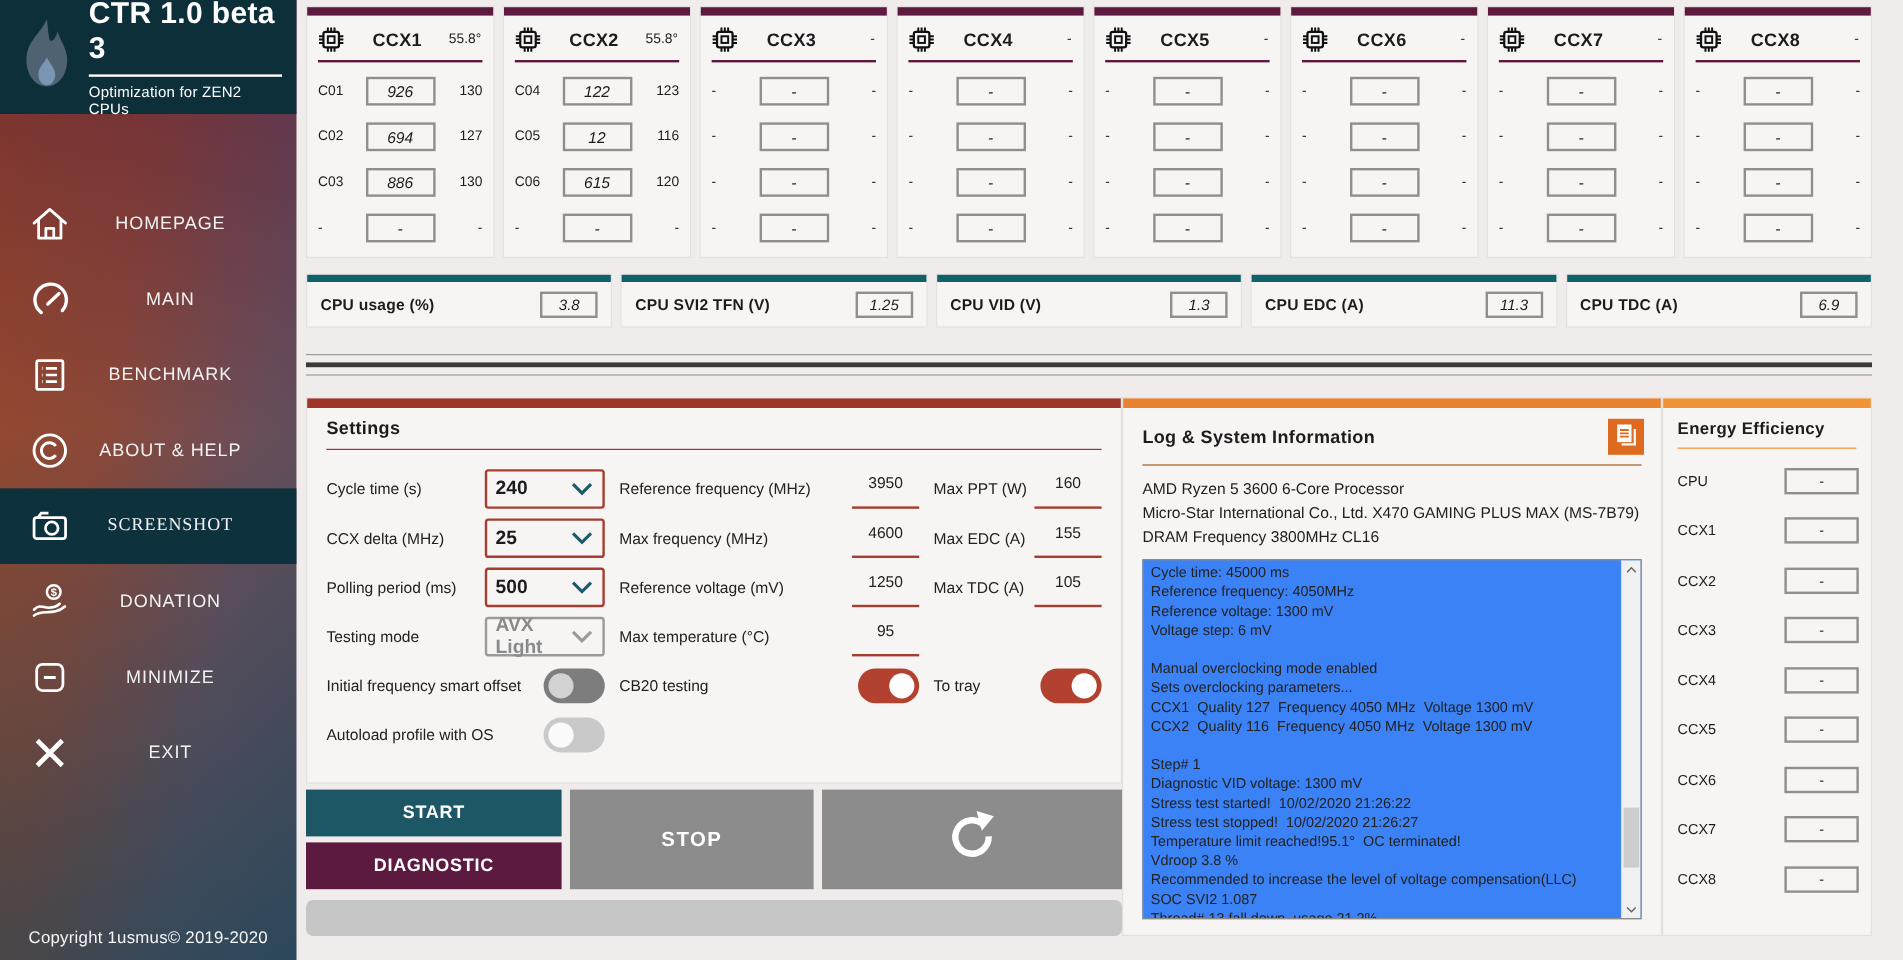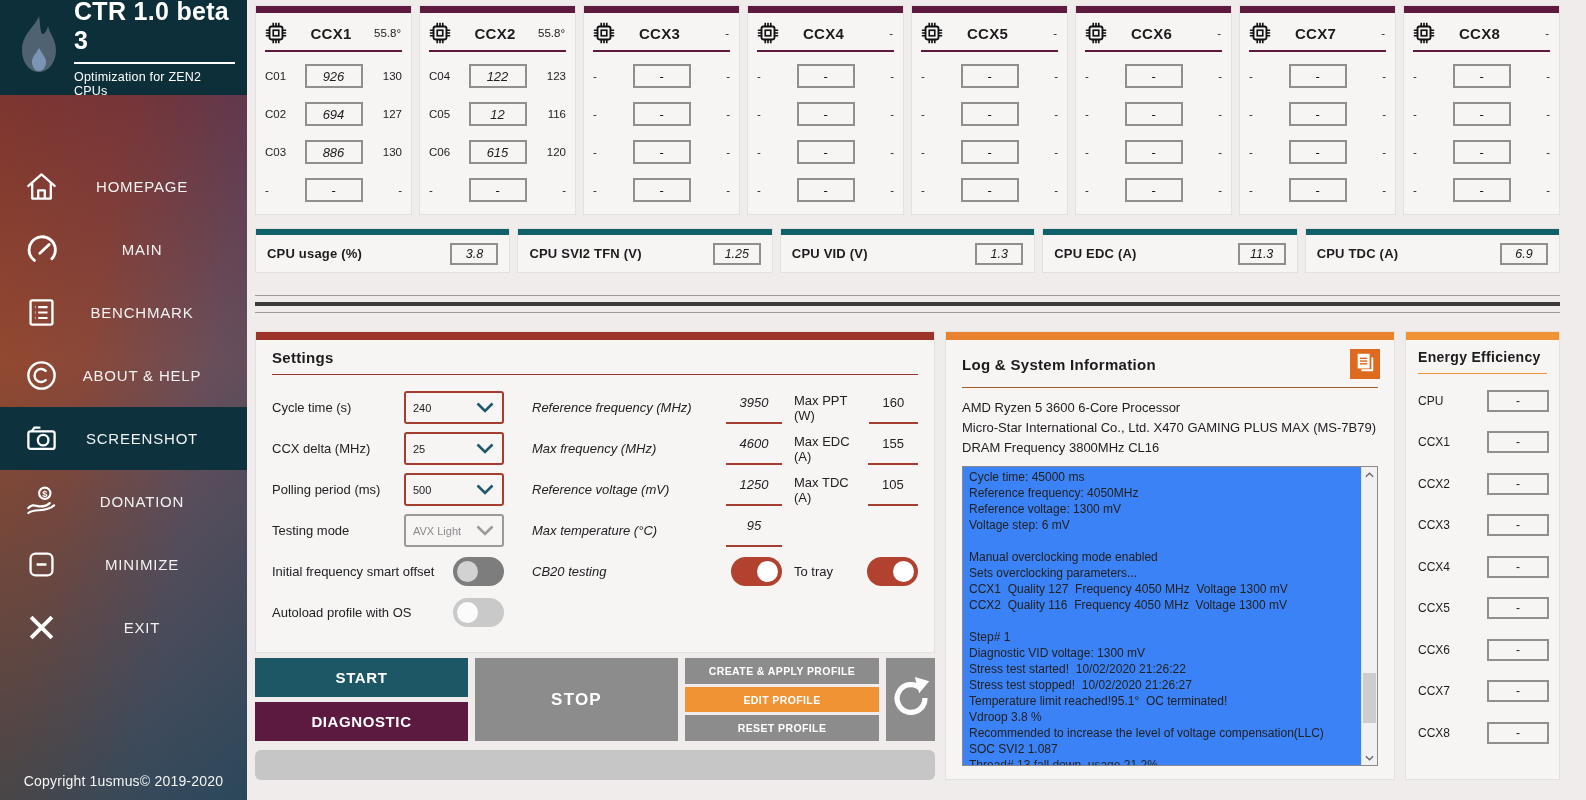--- a/index.html
+++ b/index.html
@@ -17,21 +17,21 @@
       linear-gradient(to bottom, rgba(84,22,52,0.55) 0%, rgba(130,62,30,0.18) 45%, rgba(16,66,80,0.55) 100%),
       linear-gradient(100deg, #9d4c2c 0%, #8d4a3e 38%, #635268 72%, #4d4f68 100%);
   }
   .sidebar-header { height:95px; background:#0d2f3a; display:flex; align-items:center; padding:0 12px 0 8px; flex:0 0 95px; }
   .logo-flame { width:62px; height:72px; flex:0 0 62px; }
   .title-block { flex:1; padding-left:4px; }
   .app-title { color:#fff; font-size:25px; font-weight:bold; letter-spacing:0.3px; padding-bottom:7px; border-bottom:2px solid #ffffff; }
   .app-subtitle { color:#fff; font-size:12.5px; padding-top:6px; letter-spacing:0.2px; }
   .menu { margin-top:60px; display:flex; flex-direction:column; }
   .menu-item { height:63px; display:flex; align-items:center; padding-left:24px; cursor:pointer; }
-  .menu-item.active { background:#0d323e; }
+  .menu-item.active { background:#0d323e;font-family:Liberation Serif, serif; }
   .mi-icon { width:35px; height:35px; flex:0 0 35px; }
   .mi-icon svg { width:100%; height:100%; }
   .mi-label { flex:1; text-align:center; margin-right:22px; color:#f2f2f2; font-size:15px; letter-spacing:0.8px; }
   .copyright { position:absolute; bottom:11px; left:0; width:100%; text-align:center; color:#f5f5f5; font-size:14px; letter-spacing:0.2px; }
 
   
   .main { flex:1; padding:5px 26px 0 8px; display:flex; flex-direction:column; }
 
   .ccx-row { display:flex; gap:7px; }
   .ccx-panel { flex:1; height:210px; background:#f7f4f4; border:1px solid #e3e0e0; }
@@ -52,42 +52,42 @@
   .stat-box { flex:1; height:45px; background:#f7f4f4; border:1px solid #e3e0e0; }
   .stat-topbar { height:6px; background:#11616b; }
   .stat-content { display:flex; align-items:center; justify-content:space-between; height:37px; padding:0 11px; }
   .stat-label { font-size:13px; font-weight:bold; letter-spacing:0.2px; }
   .stat-value-box { width:48px; height:22px; border:2px solid #8f8f8f; display:flex; align-items:center; justify-content:center; font-size:12.5px; font-style:italic; background:#f7f4f4; }
 
   .separator { margin-top:22px; }
   .sep-thin { border-top:1px solid #9a9a9a; }
   .sep-thick { height:4px; background:#3a3a3a; margin:6px 0; }
 
-  .lower { display:flex; gap:10px; margin-top:18px; height:449px; }
+  .lower { display:flex; margin-top:18px; height:449px; }
 
   
   .panel { background:#f7f4f4; border:1px solid #e3e0e0; }
   .panel-topbar { height:8px; }
   .panel-title-row { display:flex; align-items:center; justify-content:space-between; padding:9px 14px 8px 16px; }
   .panel-title { font-size:15px; font-weight:bold; letter-spacing:0.3px; color:#1c1c1c; }
 
   
   .settings-col { width:680px; flex:0 0 680px; display:flex; flex-direction:column; }
   .settings-panel { height:322px; }
   .settings-panel .panel-topbar { background:#9e3428; }
   .settings-panel .panel-divider { border-top:1px solid #9e3428; margin:0 16px; }
   .settings-body { display:flex; padding:12px 16px 0; }
   .s-col { display:flex; flex-direction:column; }
   .s-col1 { width:232px; }
-  .s-col2 { width:250px; margin-left:28px;font-style:italic; }
+  .s-col2 { width:250px; margin-left:12px; }
   .s-col3 { flex:1; margin-left:12px; }
   .s-row { display:flex; align-items:center; height:41px; justify-content:space-between; }
   .s-label { font-size:13px; color:#222; padding-right:6px; }
   .dropdown { width:100px; height:33px; border:2px solid #a43e30; border-radius:3px; background:#f7f4f4; display:flex; align-items:center; justify-content:space-between; padding:0 8px 0 7px; cursor:pointer; }
-  .dd-value { font-size:11px; font-weight:normal; color:#1c1c1c; }
+  .dd-value { font-size:16px; font-weight:bold; color:#1c1c1c; }
   .dd-chevron { width:18px; height:11px; display:flex; }
   .dropdown.disabled { border-color:#9a9a9a; }
   .dropdown.disabled .dd-value { color:#8a8a8a; }
   .field-input { width:56px; height:32px; border-bottom:2px solid #a43e30; display:flex; align-items:flex-start; justify-content:center; font-size:13px; color:#222; padding-top:3px; }
   .toggle { width:51px; height:29px; border-radius:15px; position:relative; cursor:pointer; flex:0 0 51px; }
   .toggle .knob { position:absolute; top:4px; width:21px; height:21px; border-radius:50%; }
   .toggle.on { background:#b2422f; }
   .toggle.on .knob { right:4px; background:#ffffff; }
   .toggle.off-dark { background:#7d7d7d; }
   .toggle.off-dark .knob { left:4px; background:#d2d2d2; }
@@ -673,25 +673,20 @@
               </div>
           </div>
         </section>
 
         <div class="buttons-row">
           <div class="btn-col-a">
             <div class="btn btn-start">START</div>
             <div class="btn btn-diagnostic">DIAGNOSTIC</div>
           </div>
           <div class="btn btn-stop">STOP</div>
-          <div class="btn-col-c">
-            <div class="btn btn-profile">CREATE &amp; APPLY PROFILE</div>
-            <div class="btn btn-profile btn-edit">EDIT PROFILE</div>
-            <div class="btn btn-profile">RESET PROFILE</div>
-          </div>
           <div class="btn btn-refresh">
             <span>
               <svg viewBox="0 0 48 48" width="46" height="46">
                 <path d="M34.5 14.5 A14.5 14.5 0 1 0 38.5 24" fill="none" stroke="#ffffff" stroke-width="5.5"></path>
                 <polygon points="28,2 43,6.5 32.5,19" fill="#ffffff"></polygon>
               </svg>
             </span>
           </div>
         </div>
 

